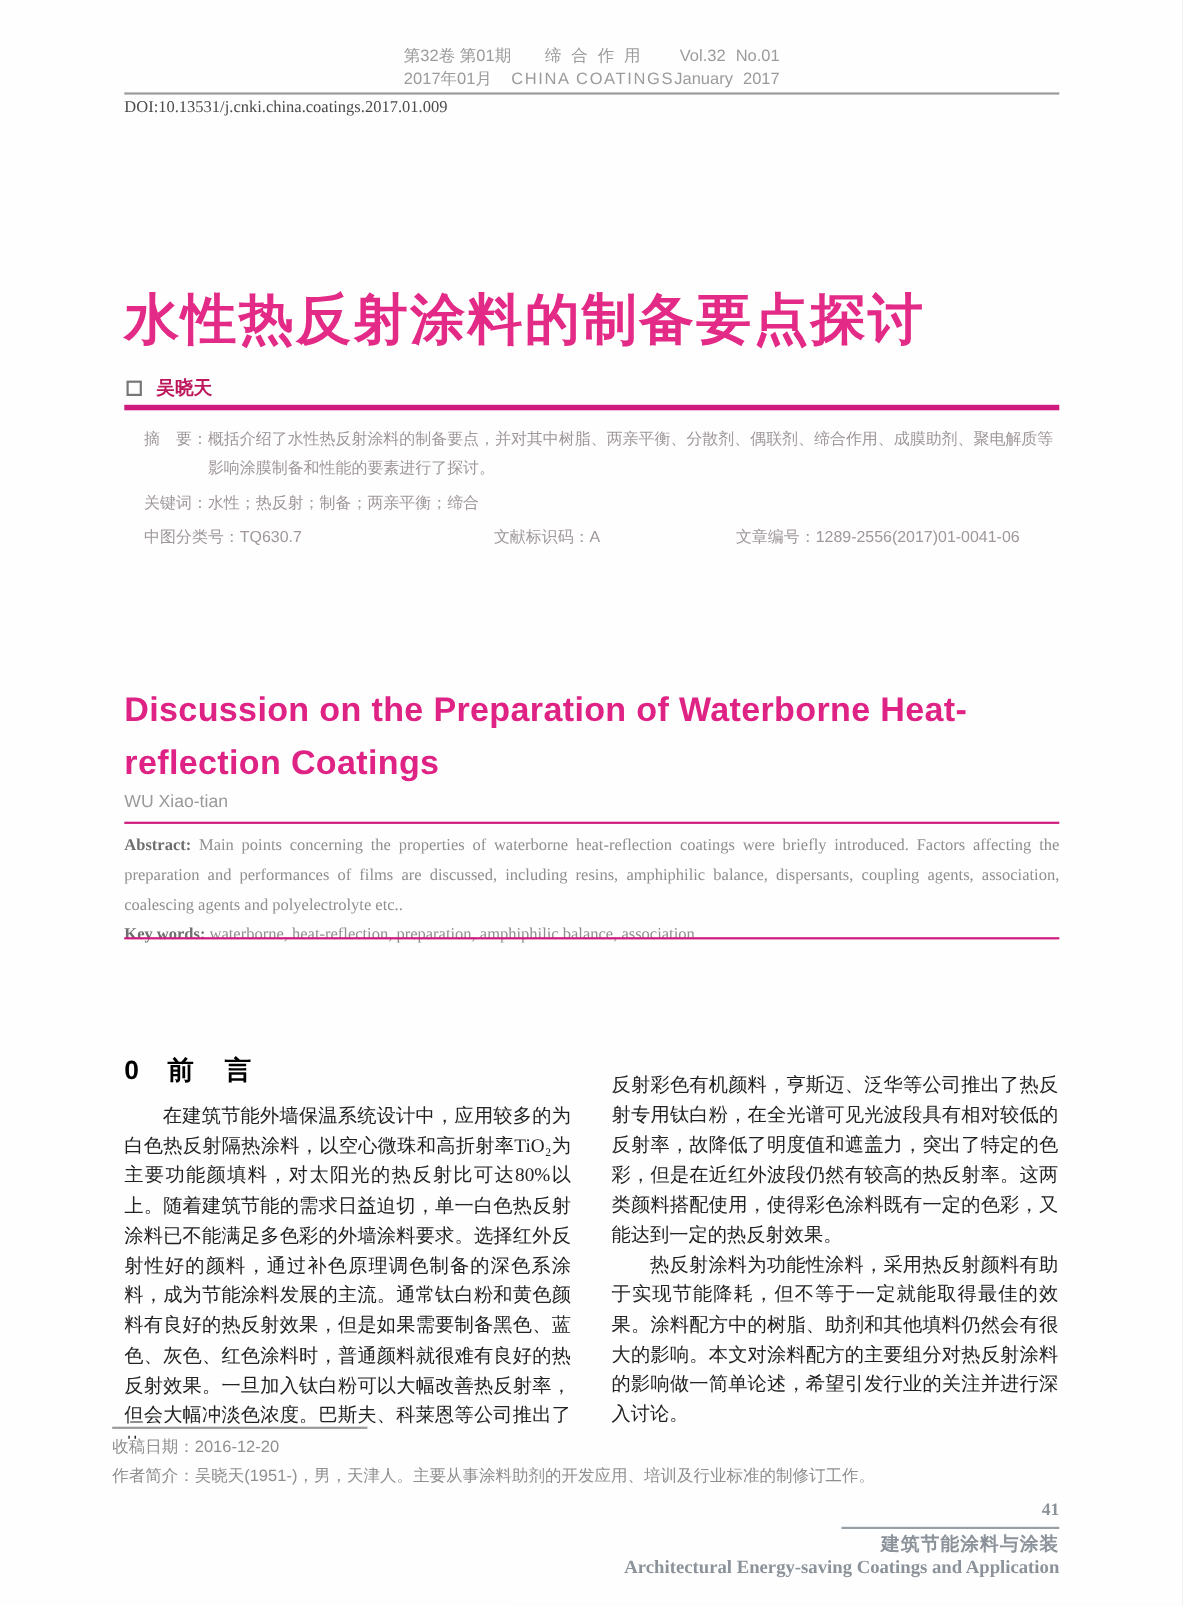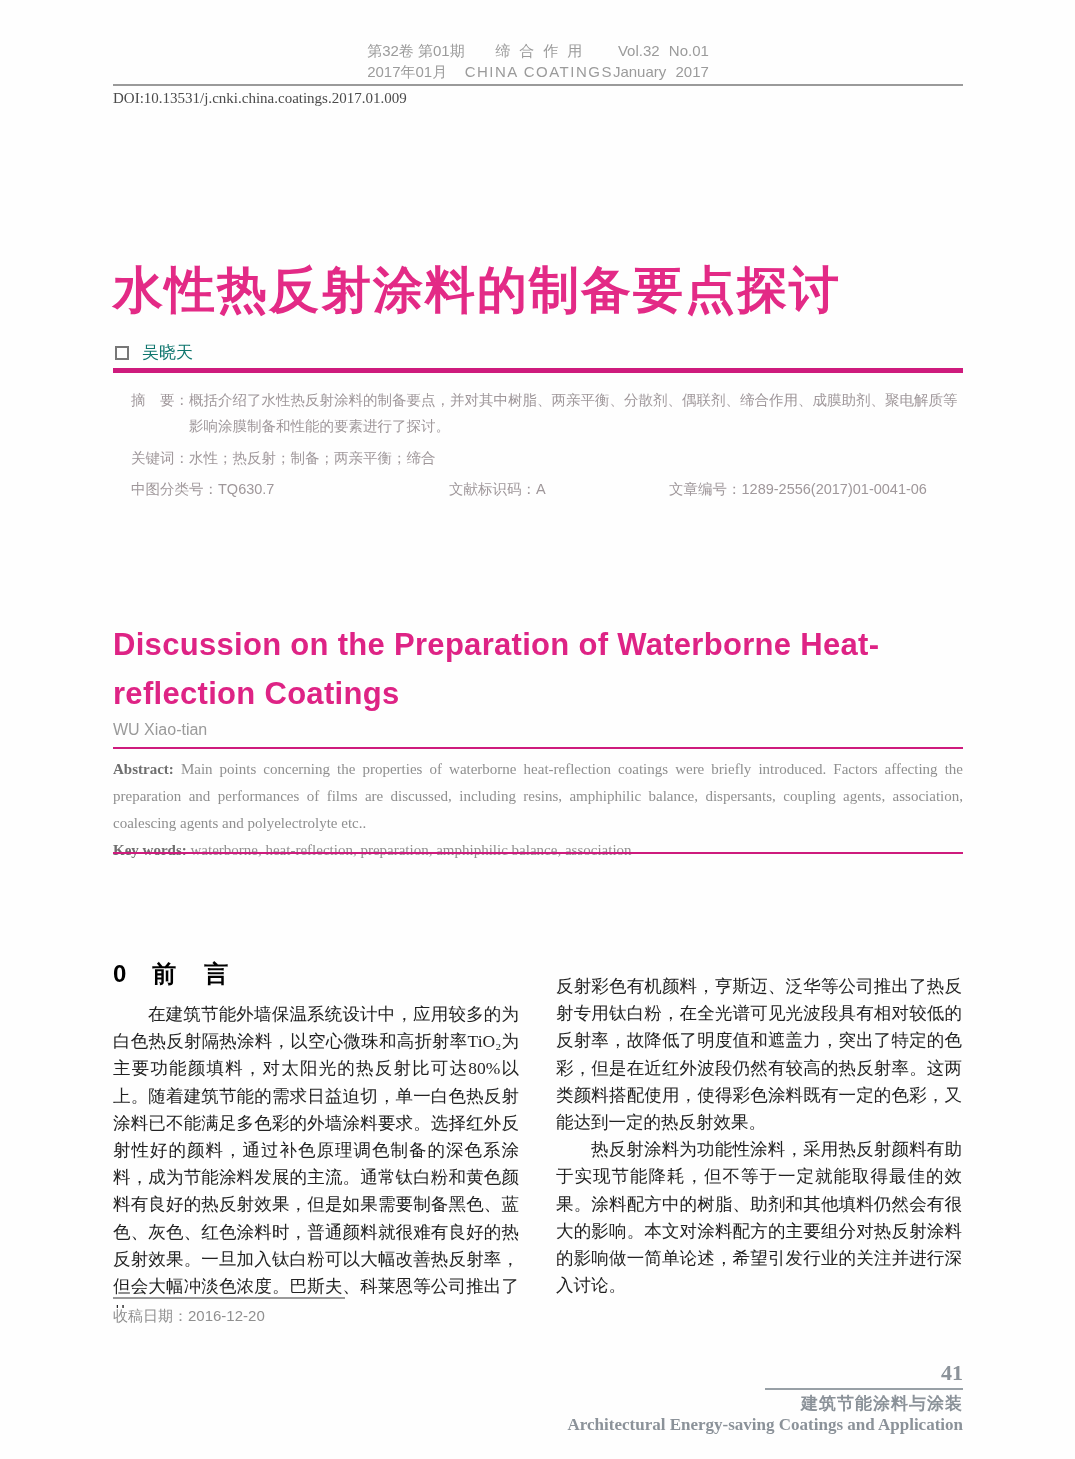--- a/index.html
+++ b/index.html
@@ -22,21 +22,21 @@
   .hdr-right { text-align:right; word-spacing:5px; }
   .jname-cn { letter-spacing:9px; text-indent:9px; }
   .jname-en { letter-spacing:1.5px; }
   .hdr-rule { top:84px; left:113px; width:850px; height:2px; background:#9a9a9a; }
   .doi { top:90px; left:113px; width:850px; color:#4a4a4a; font-size:15px;
          font-family:"Liberation Serif","DejaVu Serif",serif; }
 
   
   .title-cn { top:258px; left:113px; width:900px; color:#e32a86; font-size:50px;
               font-weight:800; letter-spacing:2px; line-height:64px; }
-  .author-cn { top:341px; left:115px; color:#0f766e; font-size:17px; display:flex; align-items:center; }
+  .author-cn { top:341px; left:115px; color:#be185d; font-size:17px; display:flex; align-items:center;font-weight:bold; }
   .author-box { display:inline-block; width:14px; height:14px; border:2px solid #777;
                 margin-right:13px; }
   .rule-thick { top:368px; left:113px; width:850px; height:5px; background:#ce1b7d; }
 
   
   .meta { top:387px; left:113px; width:850px; padding-left:18px; color:#9f979a;
           font-size:14.5px; line-height:26px; }
   .meta-row { display:flex; }
   .meta-label { white-space:nowrap; }
   .meta-text { flex:1; }
@@ -63,26 +63,26 @@
          text-align:justify; font-family:"Liberation Serif","DejaVu Serif",serif; }
   .col-right { padding-top:13px; }
   .sec-head { color:#000000; font-size:24px; font-weight:800; line-height:28px;
               margin-bottom:13px; font-family:"Liberation Sans","DejaVu Sans",sans-serif; }
   .sec-num { margin-right:26px; }
   .sec-title { letter-spacing:2px; }
   .para { margin:0; }
   .indent { text-indent:2em; }
 
   
-  .footnote { top:1297px; left:113px; width:850px; color:#8f8f8f; font-size:15px; line-height:26px; }
+  .footnote { top:1297px; left:102px; width:850px; color:#8f8f8f; font-size:15px; line-height:26px; }
   .fn-rule { width:232px; height:2px; background:#9a9a9a; margin-bottom:4px; }
 
   
   .pfooter { top:1360px; left:113px; width:850px; text-align:right; color:#8b9299; }
-  .pnum { font-size:22px; font-weight:bold; line-height:26px;
+  .pnum { font-size:16px; font-weight:bold; line-height:26px;
           font-family:"Liberation Serif","DejaVu Serif",serif; }
   .pf-rule { height:2px; background:#98a0a6; width:198px; margin:2px 0 3px auto; }
   .pf-cn { font-size:17px; font-weight:bold; line-height:21px; letter-spacing:1px;text-align:right; }
   .pf-en { font-size:17px; font-weight:bold; line-height:21px;
            font-family:"Liberation Serif","DejaVu Serif",serif; }
 </style>
 </head>
 <body>
 
 <div class="page">
@@ -146,20 +146,21 @@
     </div>
     <div class="col col-right">
       <p class="para">反射彩色有机颜料，亨斯迈、泛华等公司推出了热反射专用钛白粉，在全光谱可见光波段具有相对较低的反射率，故降低了明度值和遮盖力，突出了特定的色彩，但是在近红外波段仍然有较高的热反射率。这两类颜料搭配使用，使得彩色涂料既有一定的色彩，又能达到一定的热反射效果。</p>
       <p class="para indent">热反射涂料为功能性涂料，采用热反射颜料有助于实现节能降耗，但不等于一定就能取得最佳的效果。涂料配方中的树脂、助剂和其他填料仍然会有很大的影响。本文对涂料配方的主要组分对热反射涂料的影响做一简单论述，希望引发行业的关注并进行深入讨论。</p>
     </div>
   </div>
 
   <div class="abs footnote">
     <div class="fn-rule"></div>
     <div><span>收稿日期：</span><span>2016-12-20</span></div>
+    <div><span>作者简介：</span><span>吴晓天(1951-)，男，天津人。主要从事涂料助剂的开发应用、培训及行业标准的制修订工作。</span></div>
   </div>
 
   <div class="abs pfooter">
     <div class="pnum">41</div>
     <div class="pf-rule"></div>
     <div class="pf-cn">建筑节能涂料与涂装</div>
     <div class="pf-en">Architectural Energy-saving Coatings and Application</div>
   </div>
 
 </div>

